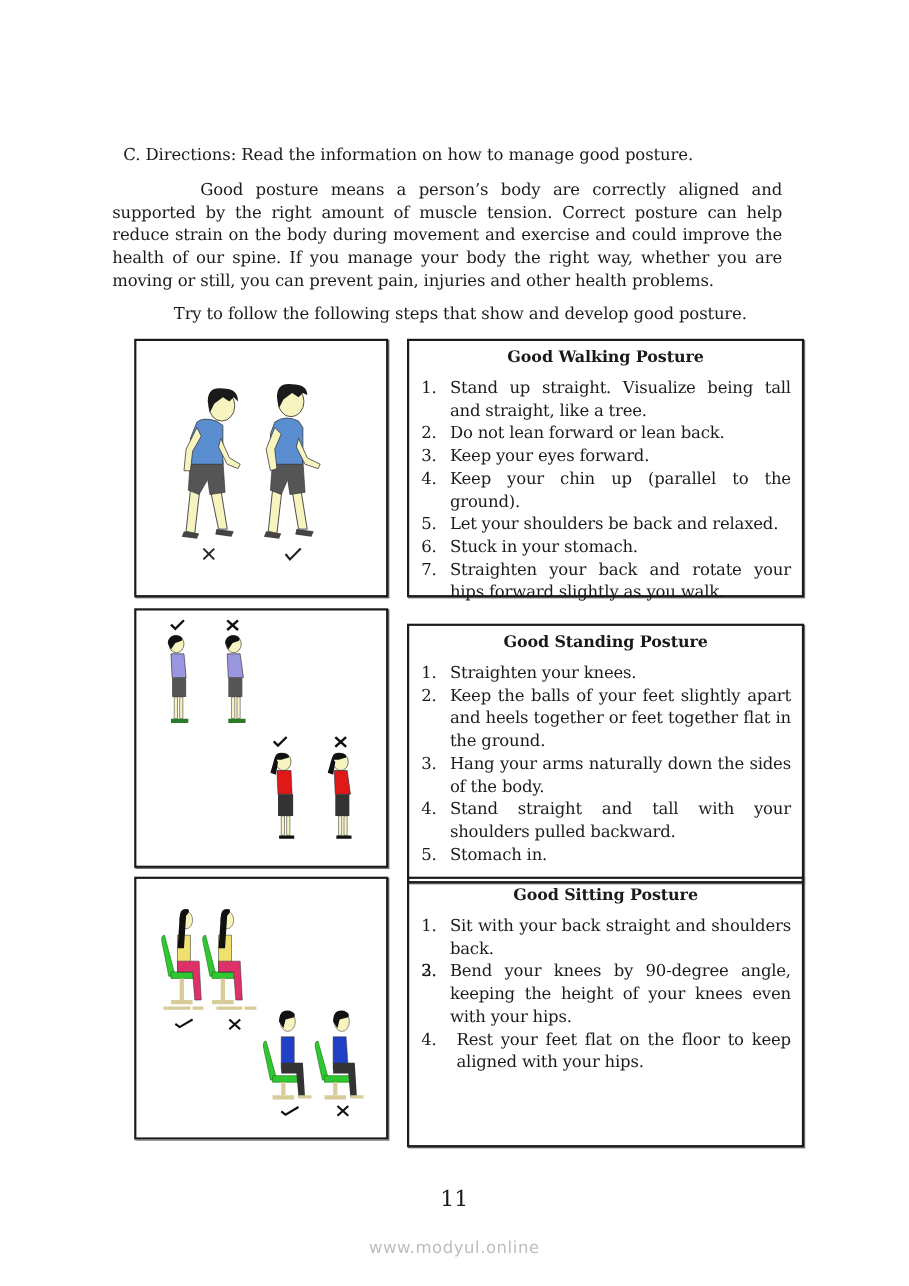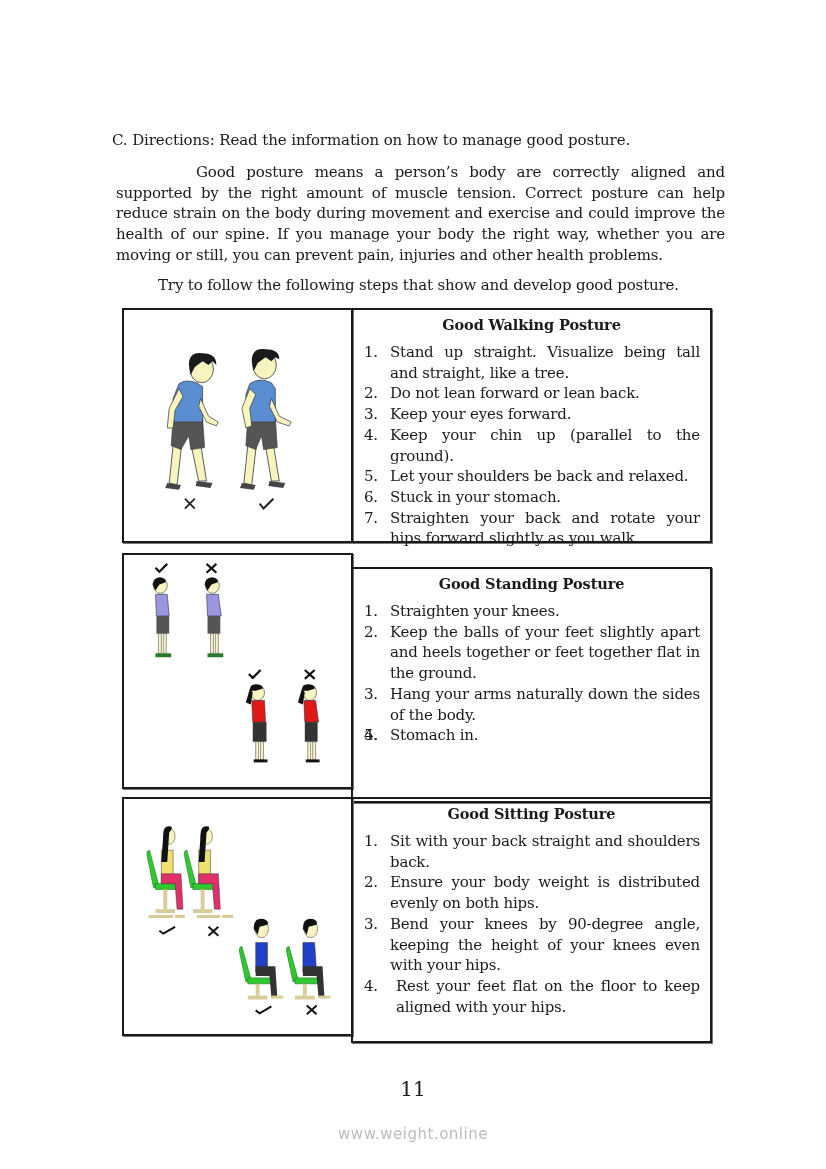--- a/index.html
+++ b/index.html
@@ -1,24 +1,24 @@
 <!DOCTYPE html>
 <html><head>
 <meta charset="utf-8">
 <style>
   html, body { margin: 0; padding: 0; background: #ffffff; }
   body { width: 826px; height: 1169px; position: relative; overflow: hidden;
          font-family: "DejaVu Serif", "Liberation Serif", serif; color: #1a1a1a; }
   .directions { position: absolute; left: 112px; top: 131px; font-size: 15px; letter-spacing: -0.1px; }
-  .para { position: absolute; left: 116px; top: 162px; width: 609px; font-size: 15px; line-height: 20.7px;
+  .para { position: absolute; left: 102px; top: 162px; width: 609px; font-size: 15px; line-height: 20.7px;
           text-align: justify; text-indent: 80px; letter-spacing: -0.15px; }
   .try { position: absolute; left: 158px; top: 276px; font-size: 15px; letter-spacing: -0.15px; }
   .box { position: absolute; border: 2px solid #1a1a1a; box-sizing: border-box; box-shadow: 1px 1px 0 #777; }
   .img-box { left: 122px; width: 231px; }
-  .txt-box { left: 351px; width: 361px; padding: 6px 10px 0 10px; }
+  .txt-box { left: 370px; width: 361px; padding: 6px 10px 0 10px; }
   .txt-box h3 { margin: 0 0 9px 0; text-align: center; font-size: 14.5px; font-weight: bold; letter-spacing: -0.1px; }
   .txt-box ol { margin: 0; padding: 0; list-style: none; }
   .txt-box li { position: relative; padding-left: 27px; font-size: 15px; line-height: 20.7px;
                 text-align: justify; letter-spacing: -0.2px; }
   .txt-box li .num { position: absolute; left: 1px; top: 0; }
   .txt-box li.extra { padding-left: 33px; }
   svg.illus { position: absolute; left: 0; top: 0; width: 100%; height: 100%; }
   .page-num { position: absolute; left: 0; width: 826px; top: 1077px; text-align: center; font-size: 20px; }
   .watermark { position: absolute; left: 0; width: 826px; top: 1125px; text-align: center;
                font-family: "DejaVu Sans", sans-serif; font-size: 15px; color: #bdbdbd; letter-spacing: 0.5px; }
@@ -136,21 +136,21 @@
       <path d="M185,208 L199,208 L199,211 L185,211 Z" fill="#111"></path>
     </g>
   </svg>
 </div>
 <div class="box txt-box" style="top:553px;height:236px;margin-top:14px;">
   <h3>Good Standing Posture</h3>
   <ol>
     <li><span class="num">1.</span><span>Straighten your knees.</span></li>
     <li><span class="num">2.</span><span>Keep the balls of your feet slightly apart and heels together or feet together flat in the ground.</span></li>
     <li><span class="num">3.</span><span>Hang your arms naturally down the sides of the body.</span></li>
-    <li><span class="num">4.</span></li>
+    <li><span class="num">4.</span><span>Stand straight and tall with your shoulders pulled backward.</span></li>
     <li><span class="num">5.</span><span>Stomach in.</span></li>
   </ol>
 </div>
 
 <div class="box img-box" style="top:797px;height:239px;">
   <svg class="illus" viewBox="0 0 231 239">
 
     <g>
       <path d="M26,52 Q22,52 24,60 L30,90 L36,90 Z" fill="#30c830" stroke="#1a7a1a" stroke-width="0.6"></path>
       <path d="M32,86 L54,86 L54,92 L32,92 Z" fill="#30c830" stroke="#1a7a1a" stroke-width="0.6"></path>
@@ -211,20 +211,20 @@
     <g stroke="#111" stroke-width="2">
         <line x1="186" y1="210" x2="196" y2="219"></line>
         <line x1="196" y1="210" x2="186" y2="219"></line>
       </g>
   </svg>
 </div>
 <div class="box txt-box" style="top:797px;height:246px;">
   <h3>Good Sitting Posture</h3>
   <ol>
     <li><span class="num">1.</span><span>Sit with your back straight and shoulders back.</span></li>
-    <li><span class="num">2.</span><span>Ensure your body weight is distributed evenly on both hips.</span></li>
+    <li><span class="num">2.</span></li>
     <li><span class="num">3.</span><span>Bend your knees by 90-degree angle, keeping the height of your knees even with your hips.</span></li>
     <li class="extra"><span class="num">4.</span><span>Rest your feet flat on the floor to keep aligned with your hips.</span></li>
   </ol>
 </div>
 
 <div class="page-num">11</div>
-<div class="watermark">www.weight.online</div>
+<div class="watermark">www.modyul.online</div>
 
 </body></html>

